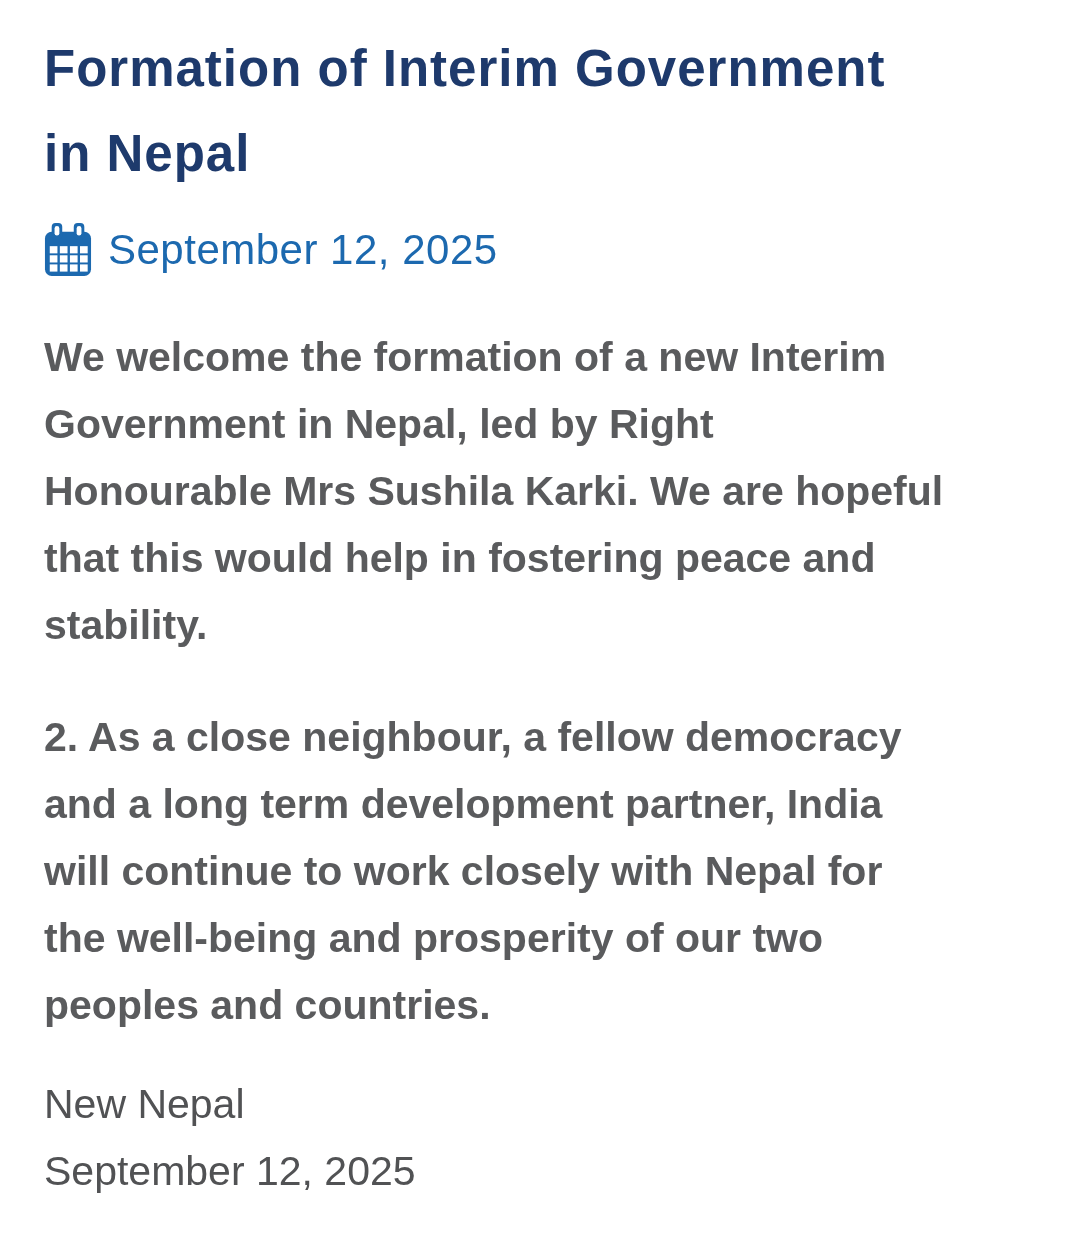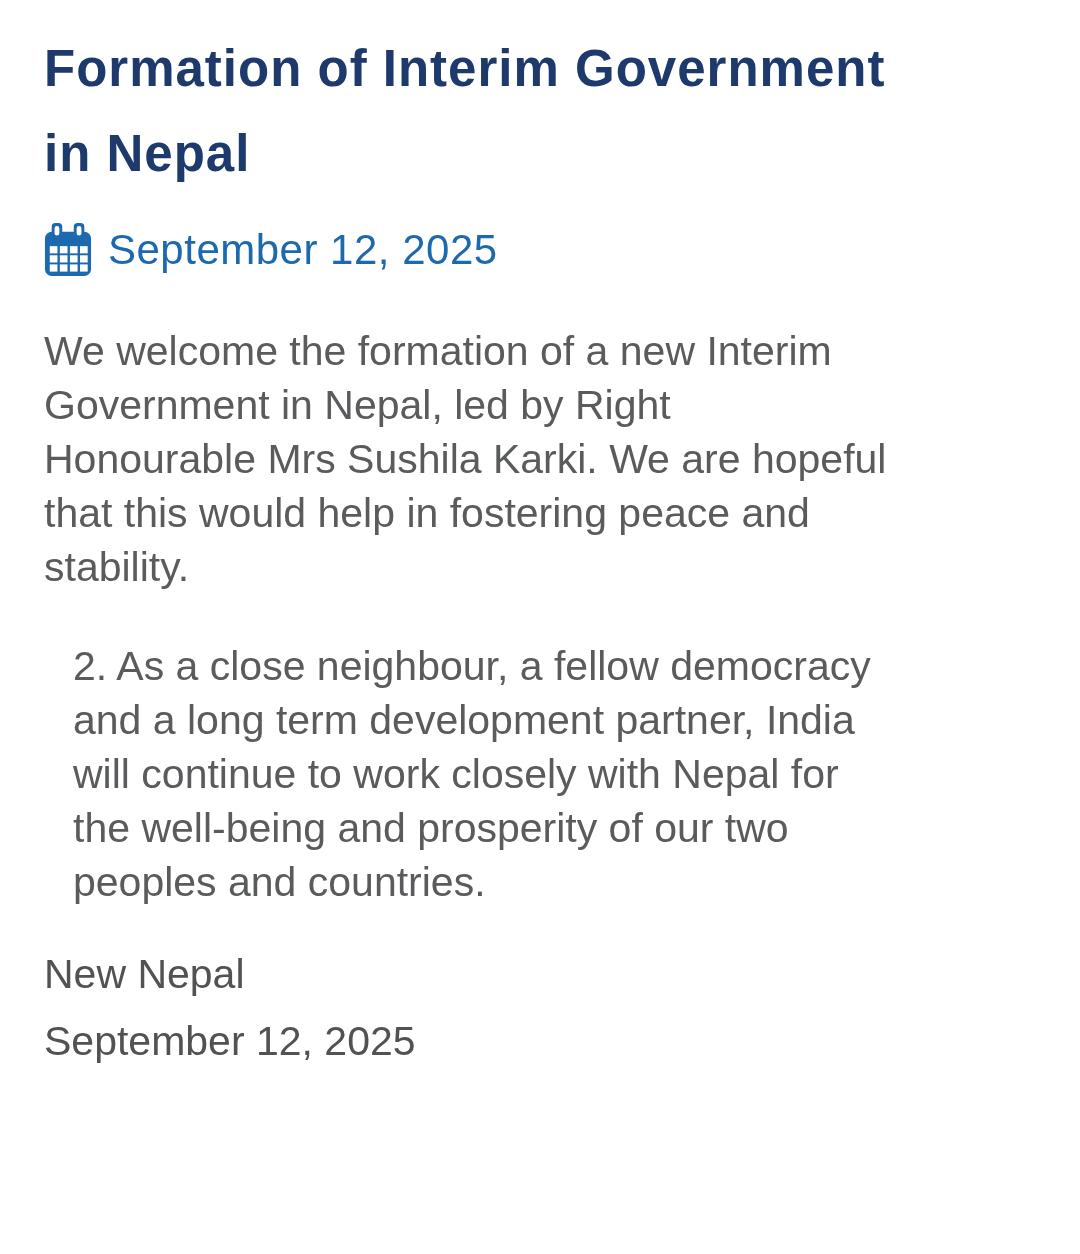--- a/index.html
+++ b/index.html
@@ -45,25 +45,25 @@
   .date-text {
     color: var(--accent-blue);
     font-size: 42px;
     font-weight: 400;
     letter-spacing: 0.5px;
   }
   .body-para {
     margin-top: 46px;
     color: var(--body-text);
     font-size: 41px;
-    font-weight: 400;
-    line-height: 54px;
+    font-weight: 700;
+    line-height: 67px;
     white-space: pre-line;
   }
-  .body-para + .body-para { margin-top: 45px; margin-left: 29px; }
+  .body-para + .body-para { margin-top: 45px; }
   .signoff {
     margin-top: 32px;
     color: var(--signoff-text);
     font-size: 41px;
     font-weight: 400;
     line-height: 67px;
   }
 </style>
 </head>
 <body>

